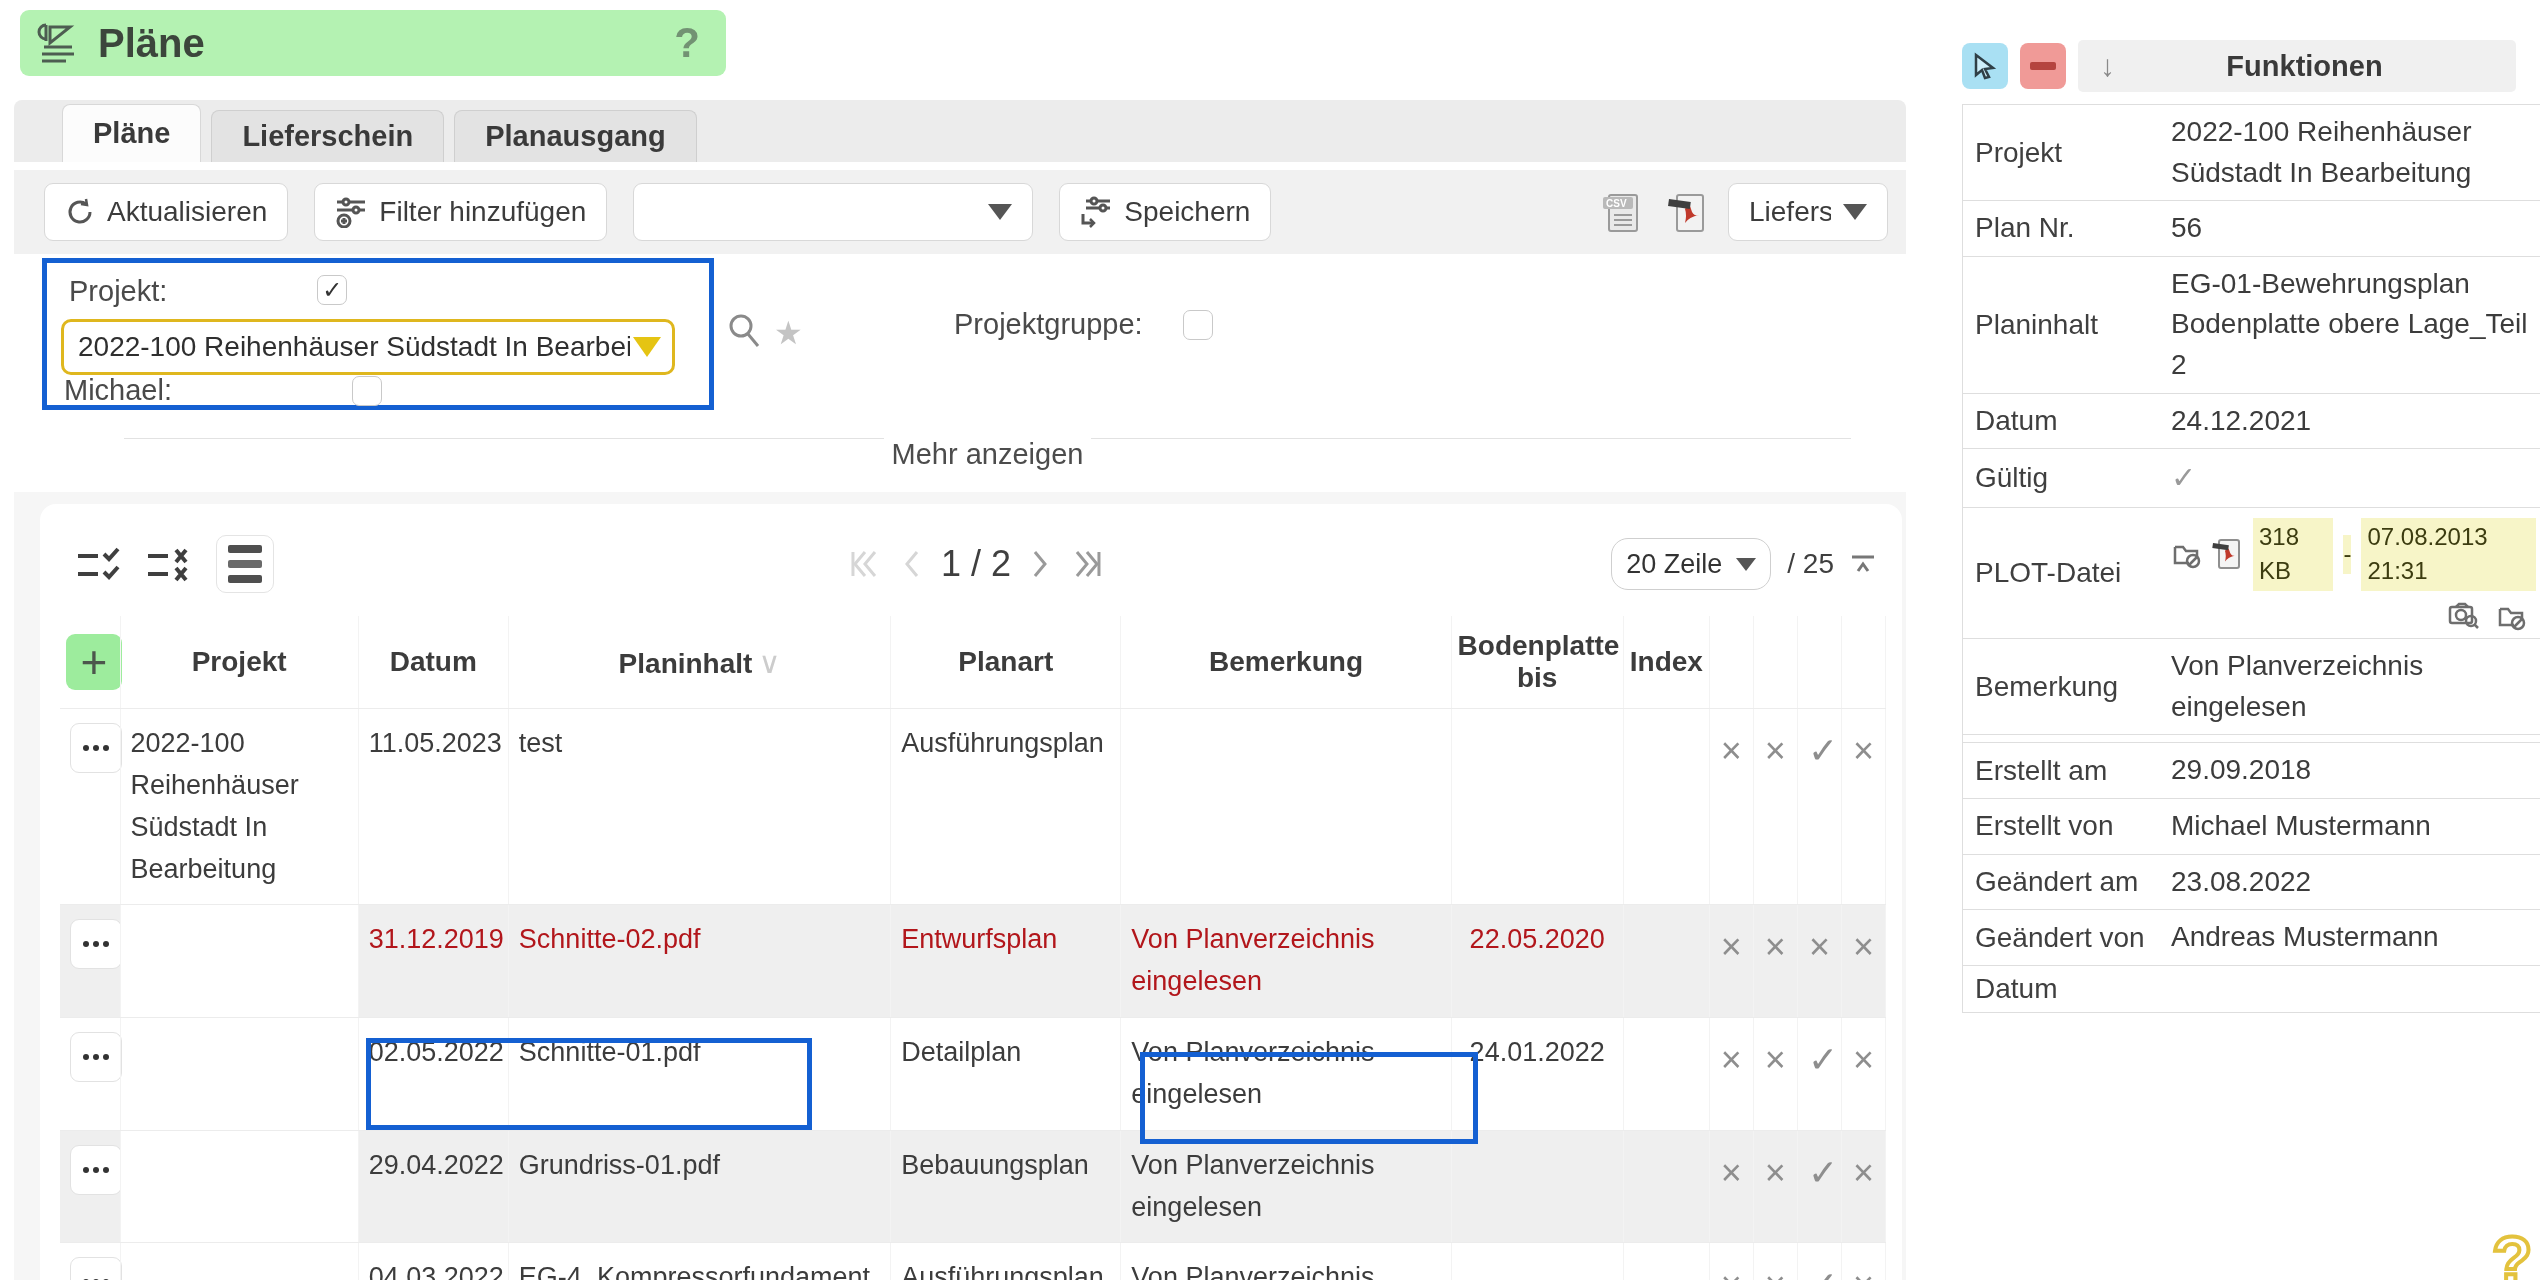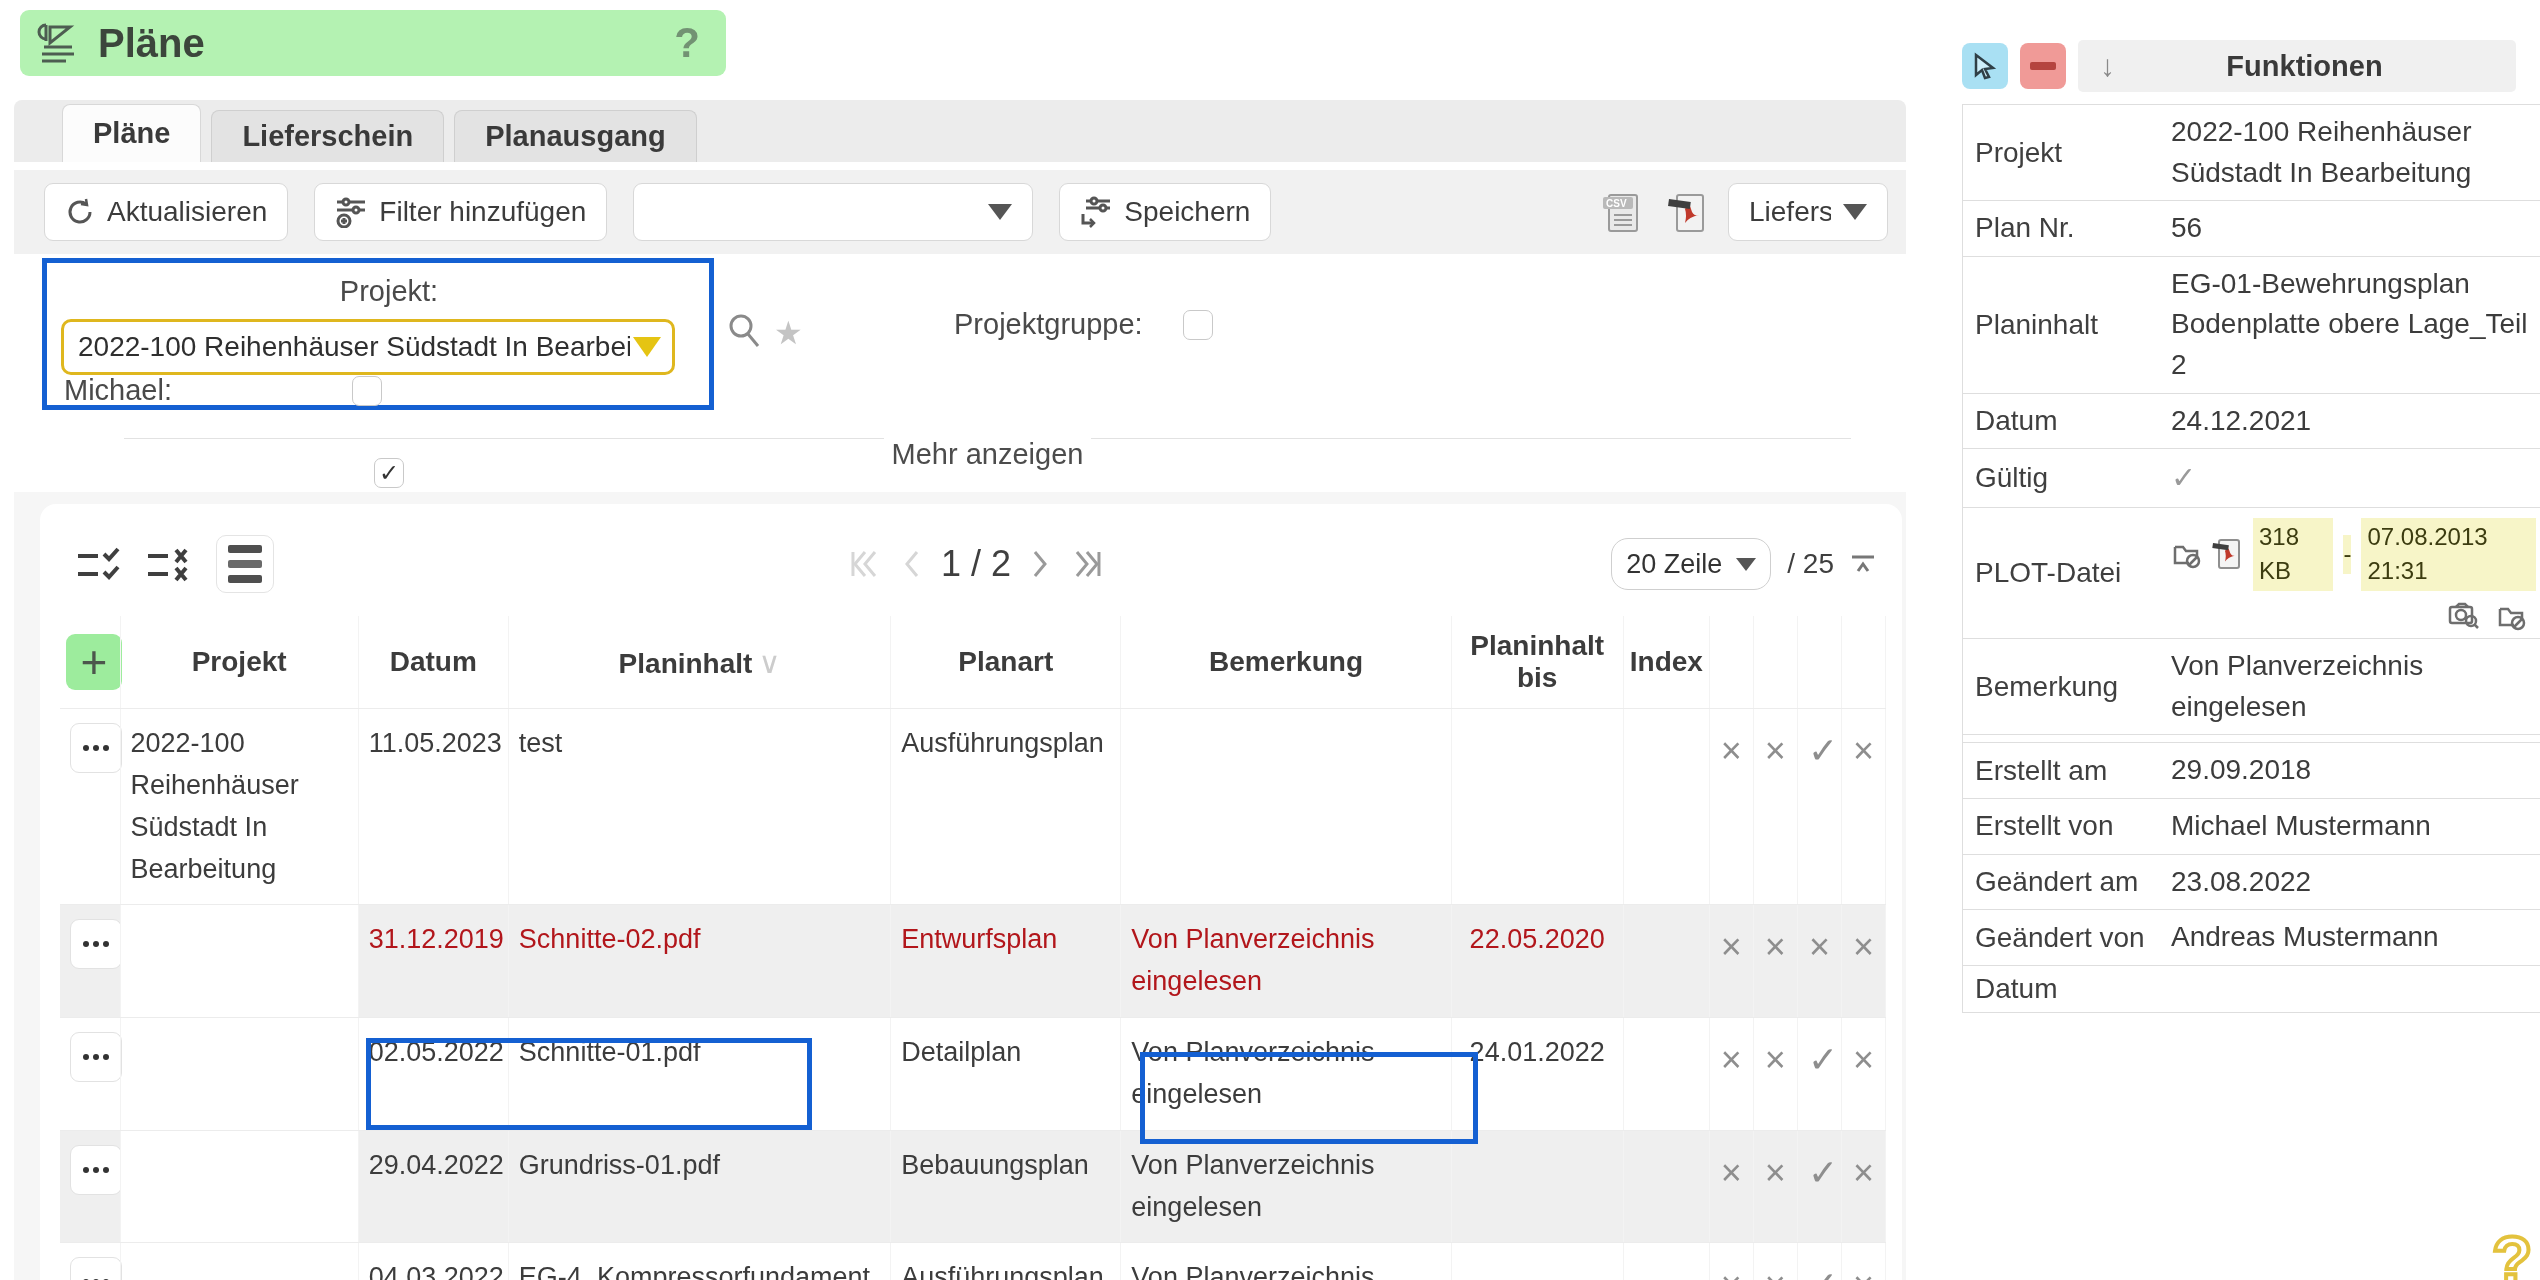--- a/index.html
+++ b/index.html
@@ -214,21 +214,21 @@
     </svg>
   </div>
   <div class="tbtn export-select">
     <span class="lbl">Liefersch</span>
     <span class="caret-down"></span>
   </div>
 </div>
 
 <div class="filter-panel">
   <div class="projekt-box">
-    <div style="display:flex; align-items:center; gap:150px; padding:12px 0 0 22px;flex-direction:column;">
+    <div style="display:flex; gap:150px; padding:12px 0 0 22px;">
       <span class="f-label">Projekt:</span>
       <span class="checkbox">
           <span>✓</span>
         </span>
     </div>
     <div class="yellow-select">
       <span class="val">2022-100 Reihenhäuser Südstadt In Bearbeitu</span>
       <span class="yellow-caret">
           <i></i>
         </span>
@@ -343,21 +343,21 @@
       <thead>
         <tr>
           <th>
               <span class="plus-btn">+</span>
             </th>
           <th><span>Projekt</span></th>
           <th><span>Datum</span></th>
           <th><span>Planinhalt</span><span class="sort-ico">∨</span></th>
           <th><span>Planart</span></th>
           <th><span>Bemerkung</span></th>
-          <th><span>Planinhalt bis</span></th>
+          <th><span>Bodenplatte bis</span></th>
           <th><span>Index</span></th>
           <th><span class="vdots"></span></th>
           <th><span class="vdots"></span></th>
           <th><span class="vdots"></span></th>
           <th><span class="vdots"></span></th>
         </tr>
       </thead>
       <tbody>
         <tr style="height:158px;">
           <td class="center">

